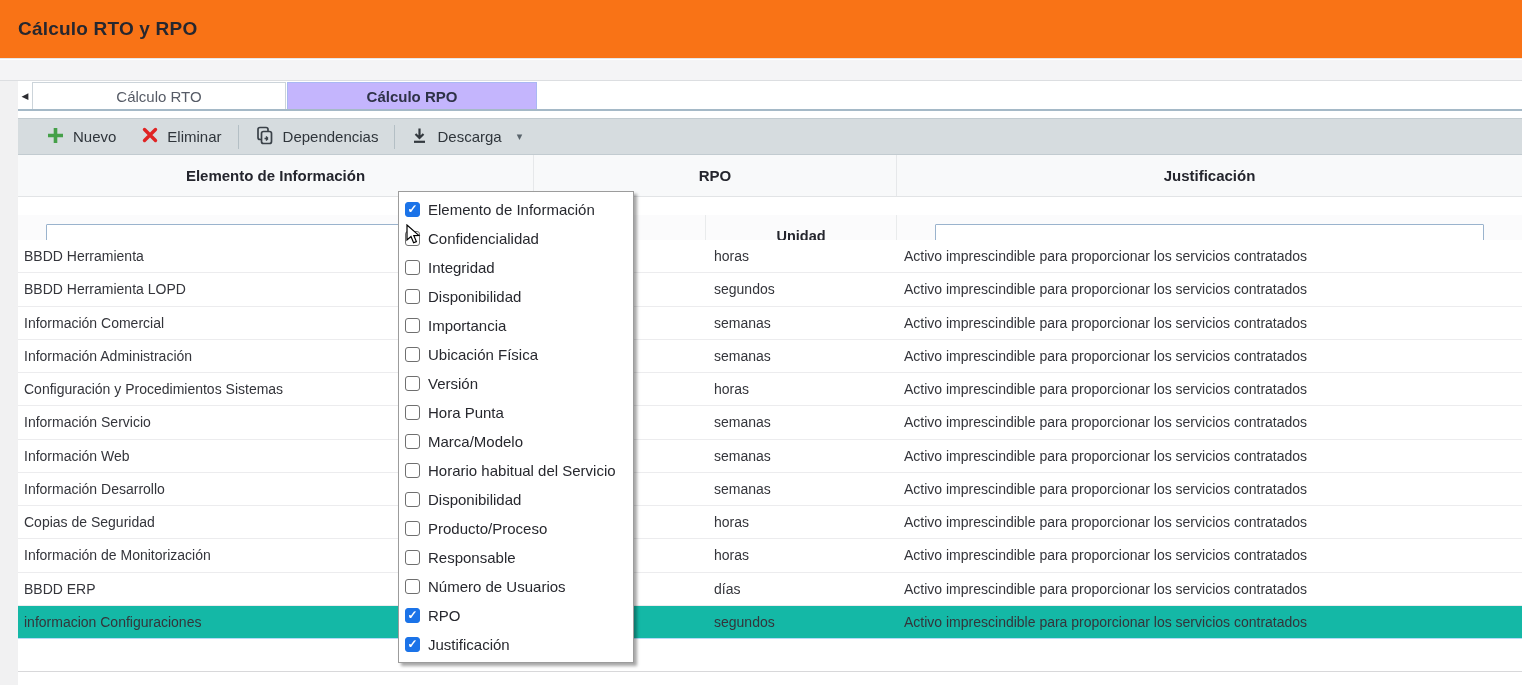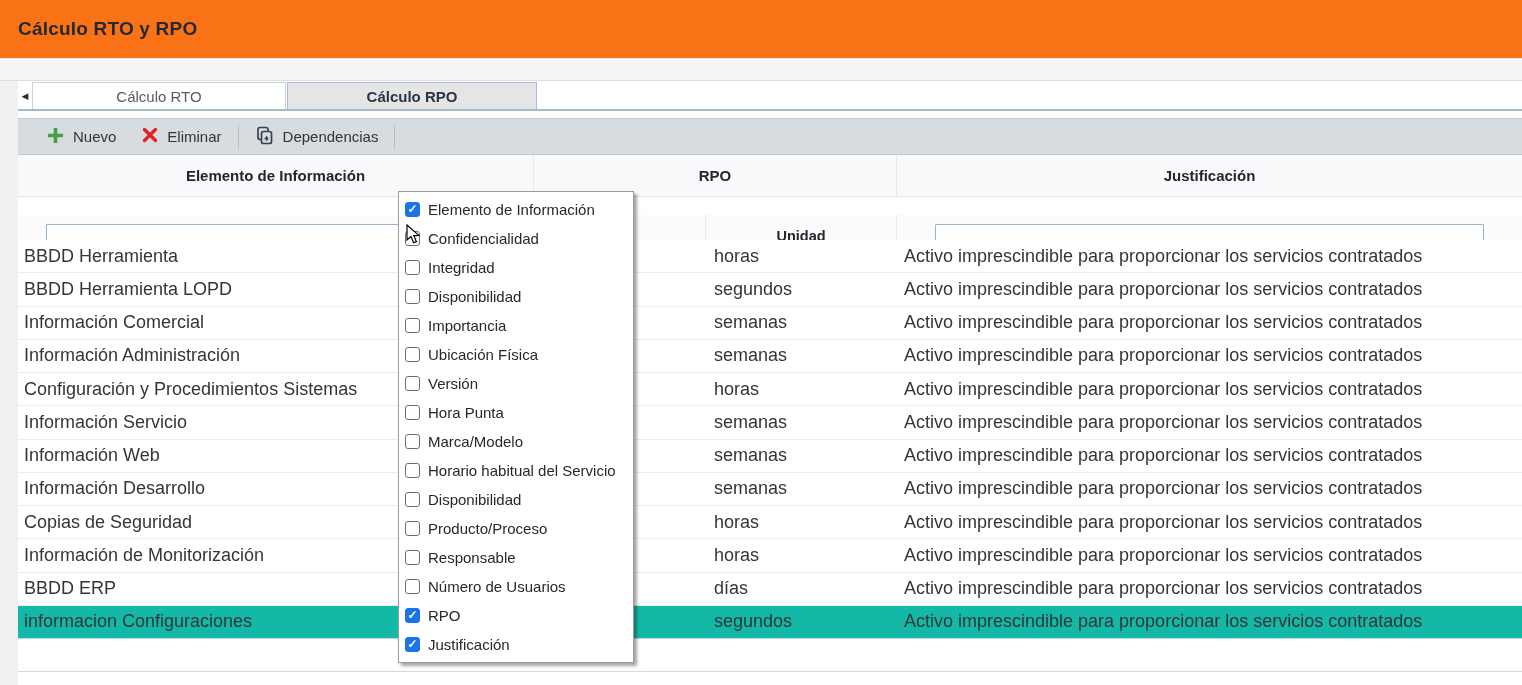--- a/index.html
+++ b/index.html
@@ -38,21 +38,21 @@
     width:14px; display:flex; align-items:center; justify-content:center;
     font-size:9px; color:#2c2c31; cursor:pointer; background:#fff;
   }
   .tab {
     display:flex; align-items:center; justify-content:center;
     font-size:15px; color:#565b66; background:#ffffff;
     border:1px solid #ccd4da; border-bottom:none; cursor:pointer;
   }
   .tab.rto { width:254px; }
   .tab.rpo { width:250px; margin-left:1px; }
-  .tab.active { background:#e5e5e5; color:#2e3247; font-weight:700; border-color:#a9b8f3; }
+  .tab.active { background:#c4b5fd; color:#2e3247; font-weight:700; border-color:#a9b8f3; }
 
   
   .toolbar {
     position:absolute; left:18px; top:118px; right:0; height:37px;
     background:#d6dcdf; border-top:1px solid #c2cbd0; border-bottom:1px solid #c2cbd0;
     display:flex; align-items:center; padding-left:16px;
   }
   .tbtn {
     display:flex; align-items:center; gap:9px; padding:0 13px;
     height:100%; cursor:pointer; font-size:15px; color:#2f353b;
@@ -85,21 +85,21 @@
     height:25px; border:1px solid #9ab3cd; background:#fff; border-radius:1px;
     font-family:"Liberation Sans", sans-serif; font-size:14px; padding:0 6px; outline:none;
   }
   .fi-elemento { margin:0 26px 0 28px; width:444px; }
   .fi-justificacion { margin:0 38px; flex:1; }
 
   .tbody { position:absolute; left:18px; top:240px; right:0; }
   .trow { height:33.25px; border-bottom:1px solid #ececee; background:#ffffff; cursor:pointer; }
   .trow.selected { background:#14b8a6; border-bottom-color:#b5d9f8;text-align:center; }
   .trow .cell {
-    display:flex; align-items:center; font-size:18px; color:#34353b;
+    display:flex; align-items:center; font-size:14px; color:#34353b;
     overflow:hidden; white-space:nowrap;
   }
   .cell-elemento { padding-left:6px; }
   .cell-unidad   { padding-left:8px; }
   .cell-justificacion { padding-left:7px; }
   .empty-row { height:33px; background:#fff; border-bottom:1px solid #d8d8da; }
 
   
   .col-menu {
     position:absolute; left:398px; top:191px; width:236px; height:472px;
@@ -167,20 +167,30 @@
     <span>
       <svg width="19" height="19" viewBox="0 0 19 19" fill="none">
         <rect x="3" y="1.5" width="10" height="12" rx="2" stroke="#3a4148" stroke-width="1.7"></rect>
         <rect x="6.5" y="5.5" width="10" height="12" rx="2" stroke="#3a4148" stroke-width="1.7" fill="#d6dcdf"></rect>
         <path d="M9.5 12.5 l3.5 0 m0 0 -2 -2 m2 2 -2 2" stroke="#3a4148" stroke-width="1.5"></path>
       </svg>
     </span>
     <span>Dependencias</span>
   </div>
   <div class="tsep"></div>
+  <div class="tbtn">
+    <span>
+      <svg width="17" height="17" viewBox="0 0 17 17" fill="none">
+        <path d="M8.5 1.5 v8 M4.5 7 l4 4 4-4" stroke="#33393f" stroke-width="2.2"></path>
+        <path d="M3 14.8 h11" stroke="#33393f" stroke-width="2.2"></path>
+      </svg>
+    </span>
+    <span>Descarga</span>
+    <span class="caret">▾</span>
+  </div>
 </div>
 
 <div class="thead grid-cols">
   <div class="hcell">Elemento de Información</div>
   <div class="hcell rpo">RPO</div>
   <div class="hcell">Justificación</div>
 </div>
 
 <div class="filter-row grid-cols">
   <div class="fcell">

